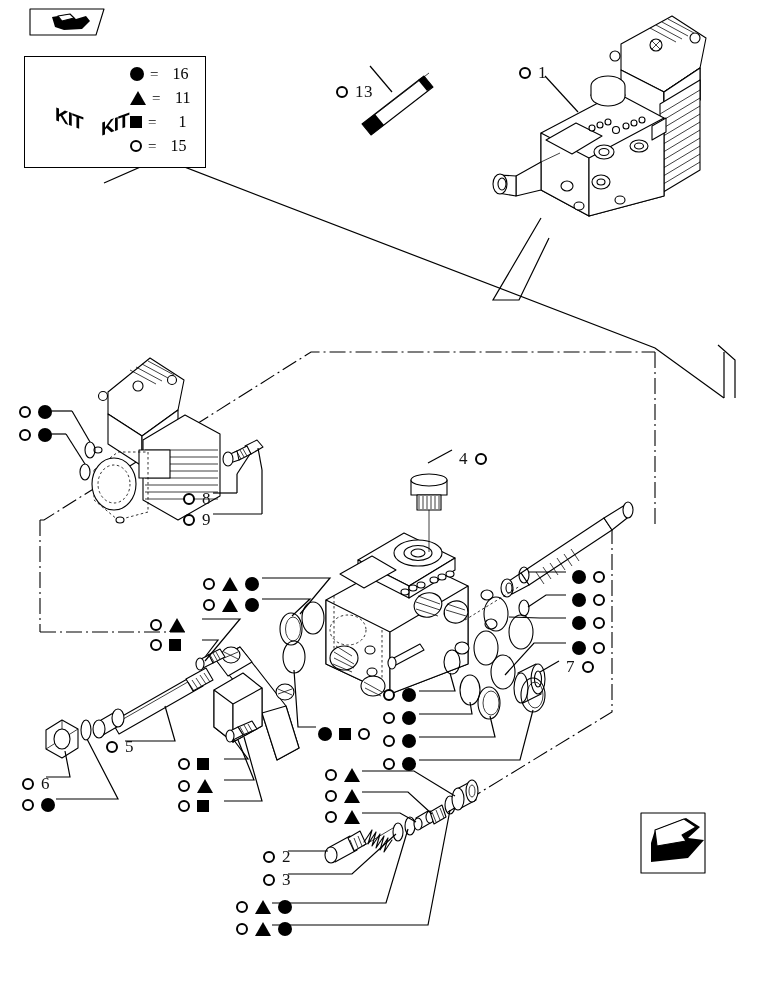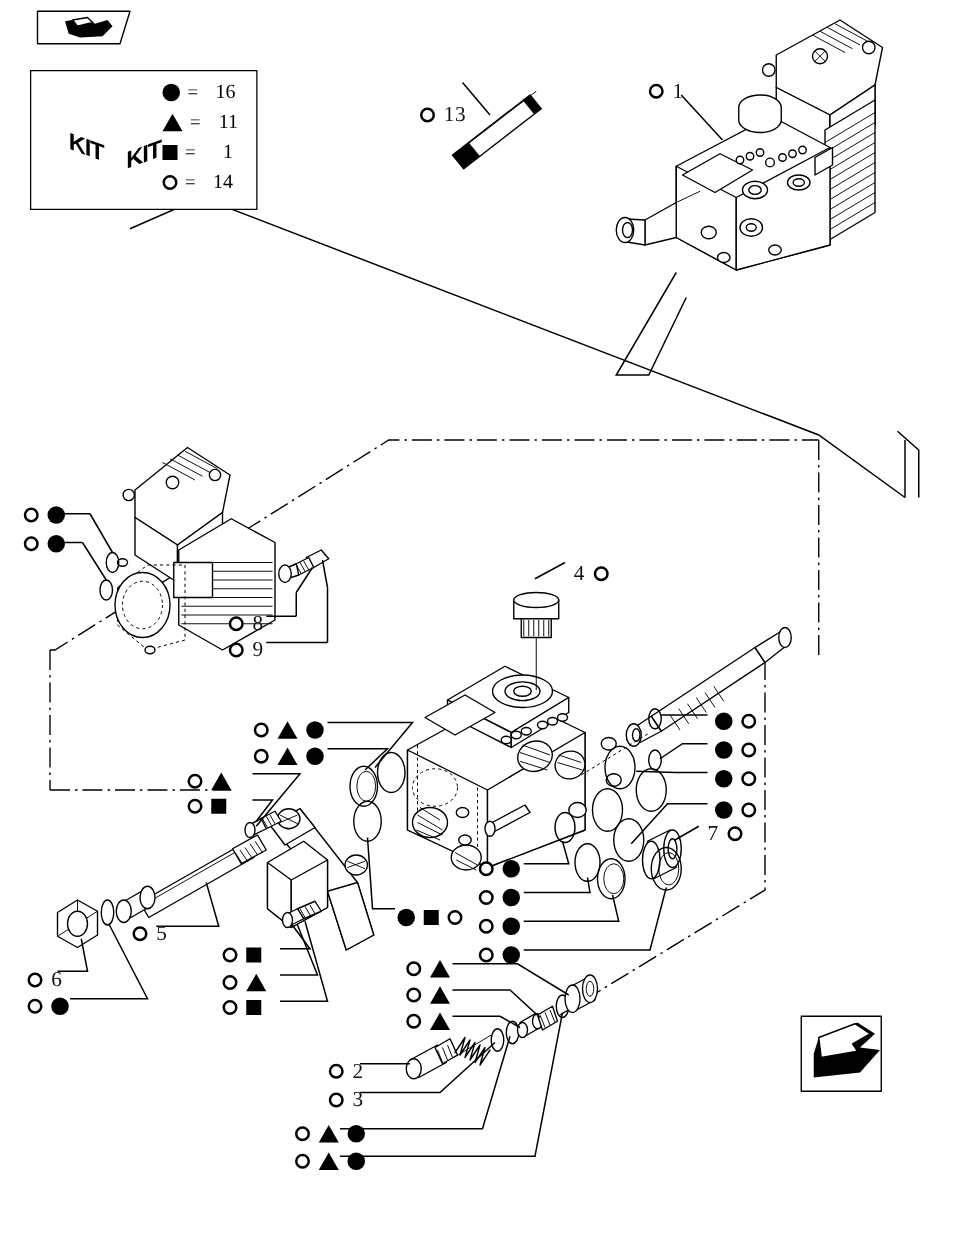--- a/index.html
+++ b/index.html
@@ -499,21 +499,21 @@
       <span class="lnum">11</span>
     </div>
     <div class="lrow">
       <span class="g-sq"></span>
       <span class="leq">=</span>
       <span class="lnum">1</span>
     </div>
     <div class="lrow">
       <span class="g-circ"></span>
       <span class="leq">=</span>
-      <span class="lnum">14</span>
+      <span class="lnum">15</span>
     </div>
   </div>
 
   <div id="markers">
       <div class="mk" style="left: 19px; top: 405px;">
         <span class="g-circ"></span>
         <span class="g-dot"></span>
       </div>
       <div class="mk" style="left: 19px; top: 428px;">
         <span class="g-circ"></span>

